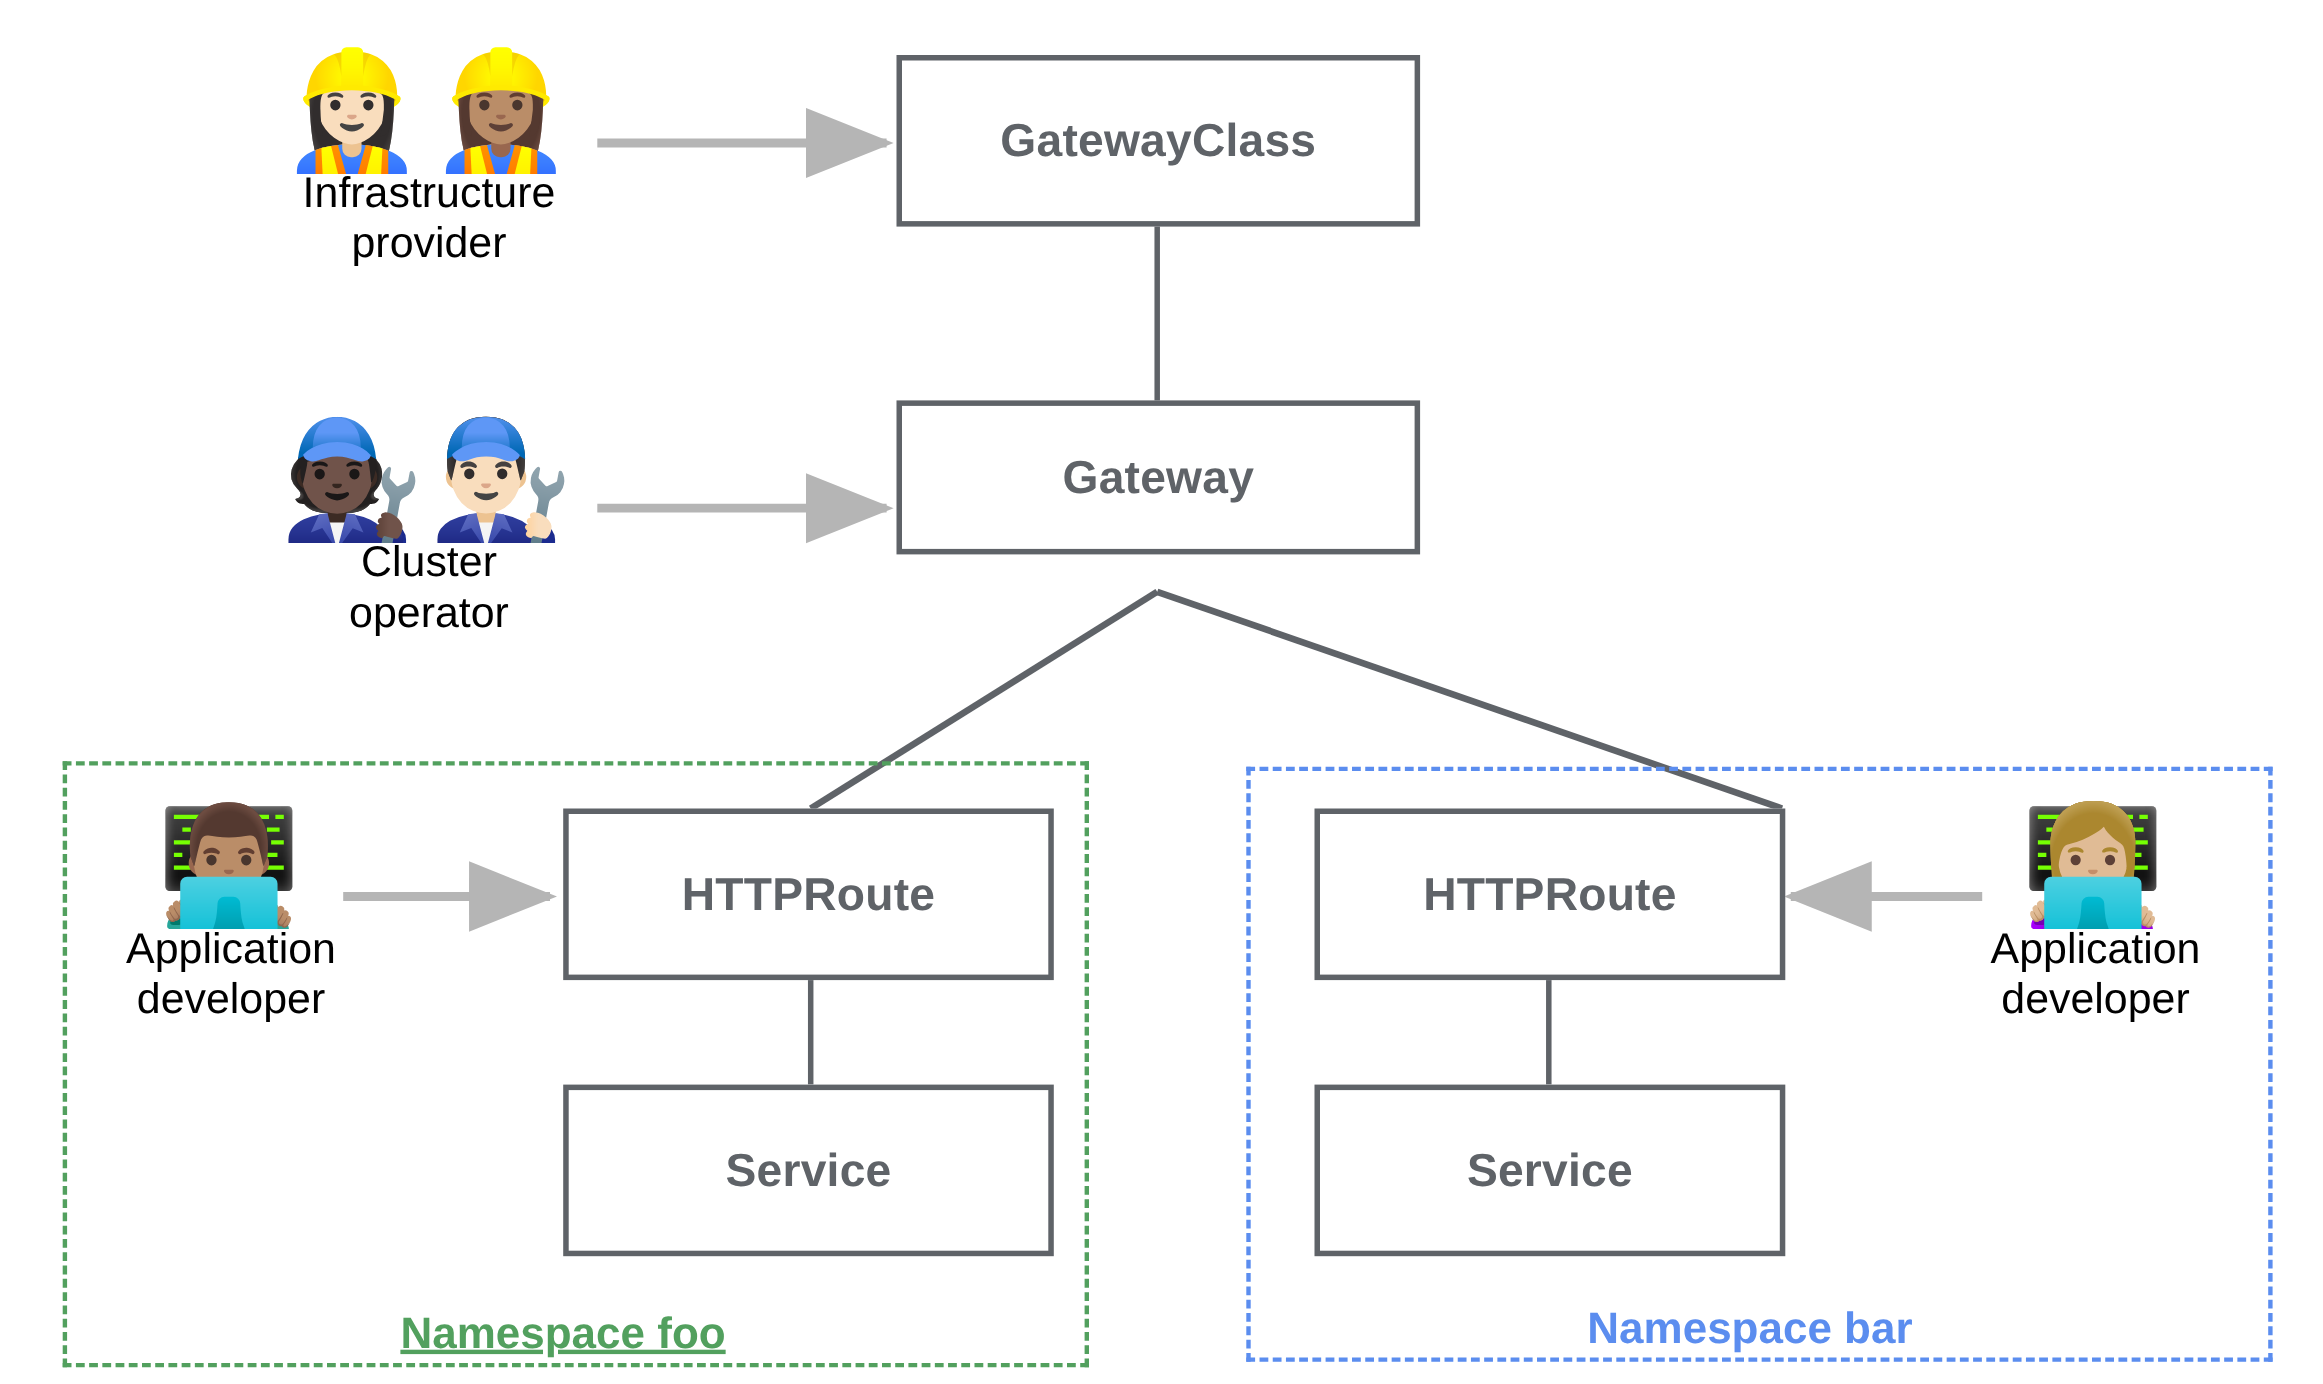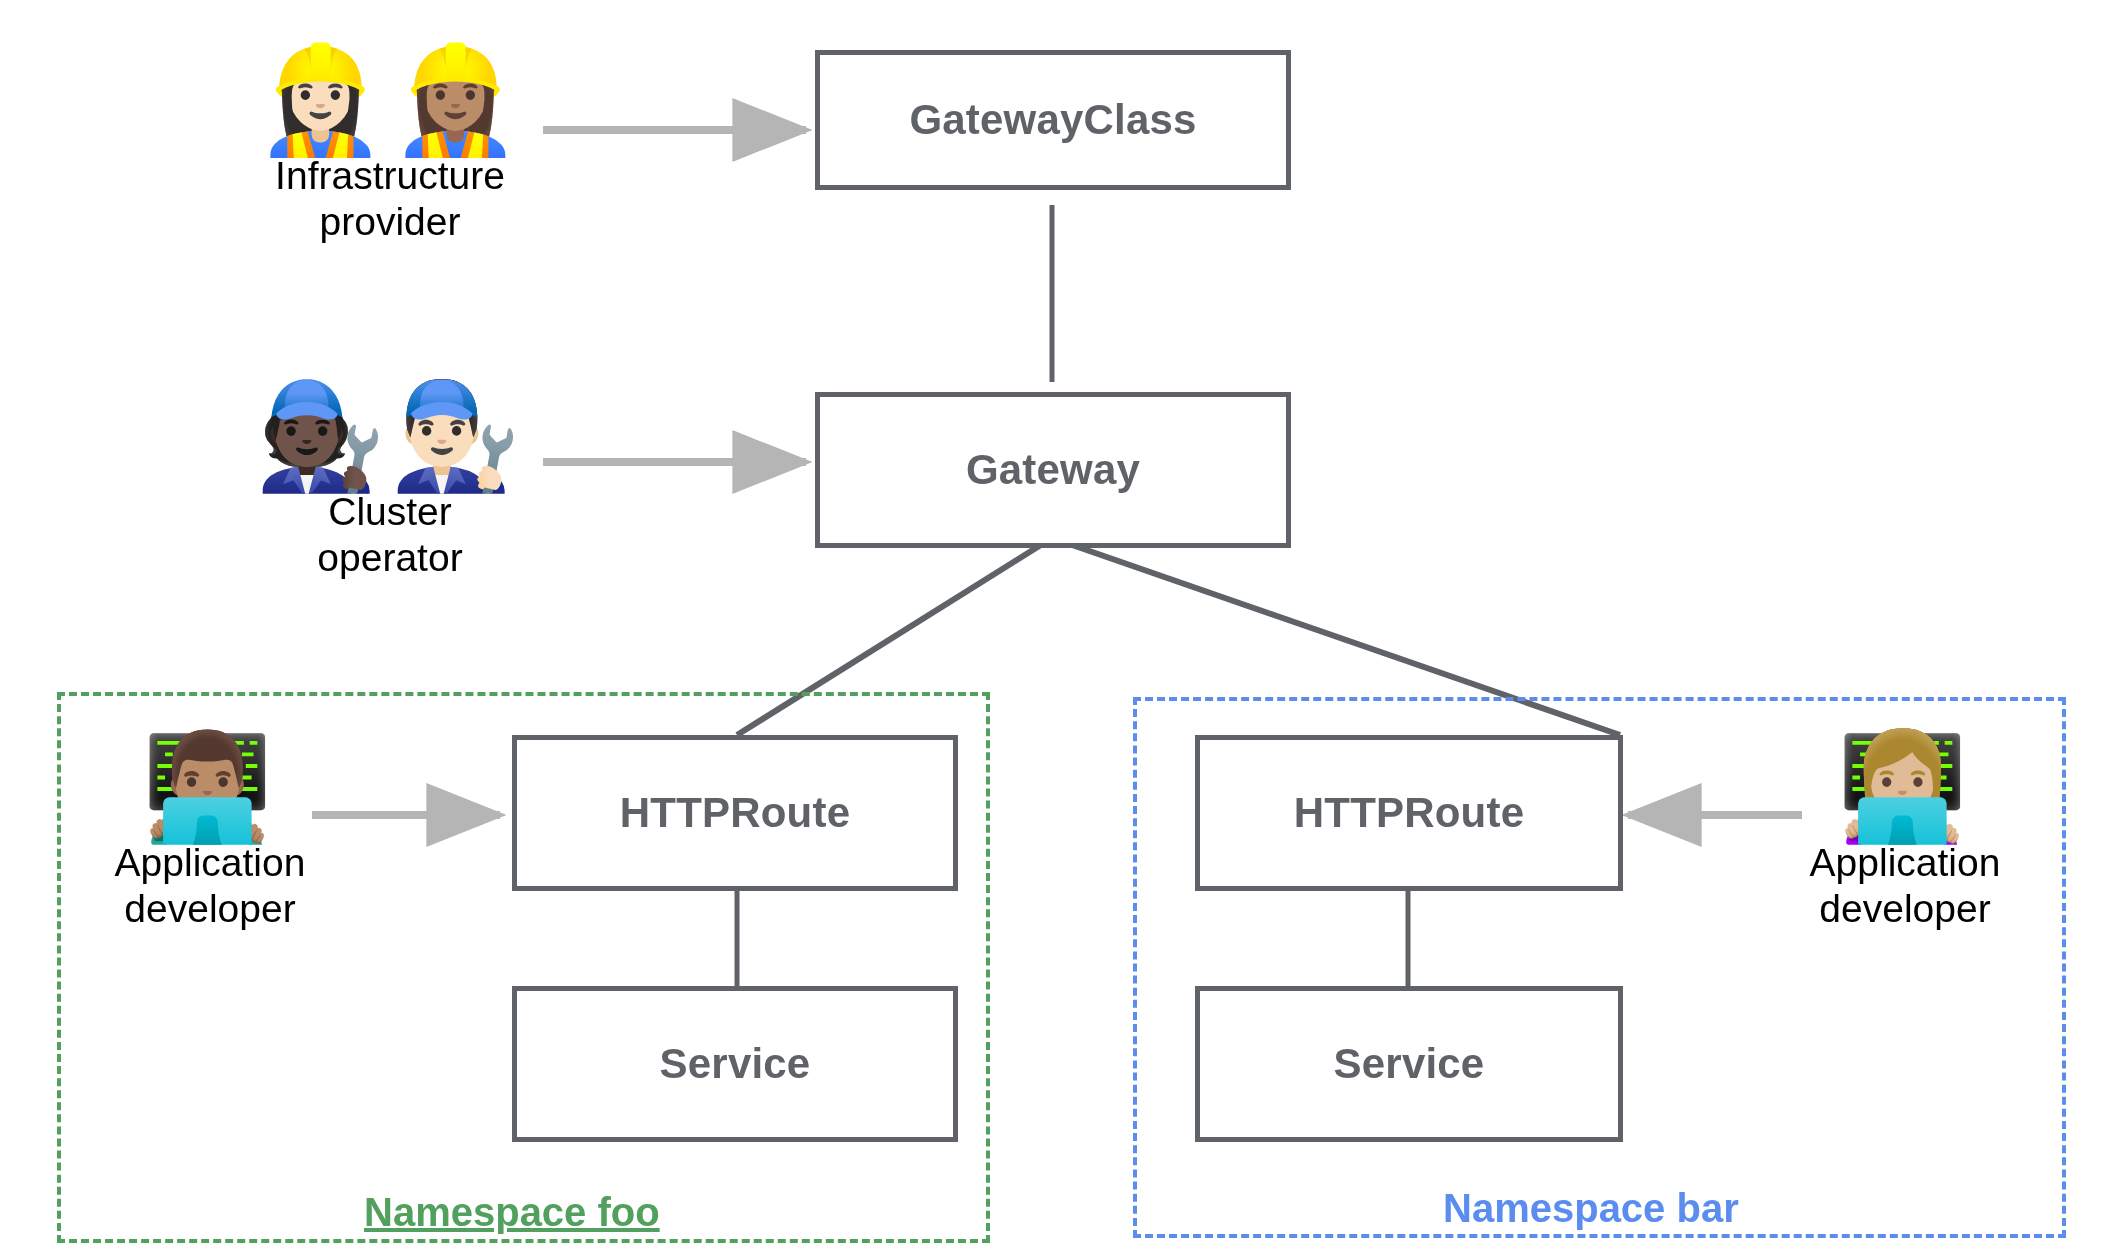--- a/index.html
+++ b/index.html
@@ -111,25 +111,25 @@
 
     <line x1="1802" y1="815" x2="1628" y2="815" stroke="#b5b5b5" stroke-width="8" marker-end="url(#arrowhead-right)"></line>
   </svg>
 
   <div class="namespace ns-foo" style="left:57px; top:692px; width:933px; height:551px;"></div>
   <div class="ns-label ns-label-foo" style="left:364px; top:1192px;text-decoration:underline;">Namespace foo</div>
 
   <div class="namespace ns-bar" style="left:1133px; top:697px; width:933px; height:541px;"></div>
   <div class="ns-label ns-label-bar" style="left:1443px; top:1188px;">Namespace bar</div>
 
-  <div class="node" style="left:815px; top:50px; width:476px; height:140px;">
+  <div class="node" style="left:815px; top:50px; width:476px; height:156px;">
     <span class="node-label">GatewayClass</span>
   </div>
 
-  <div class="node" style="left:815px; top:392px; width:476px; height:156px;">
+  <div class="node" style="left:815px; top:364px; width:476px; height:140px;">
     <span class="node-label">Gateway</span>
   </div>
 
   <div class="node" style="left:512px; top:735px; width:446px; height:156px;">
     <span class="node-label">HTTPRoute</span>
   </div>
 
   <div class="node" style="left:512px; top:986px; width:446px; height:156px;">
     <span class="node-label">Service</span>
   </div>

